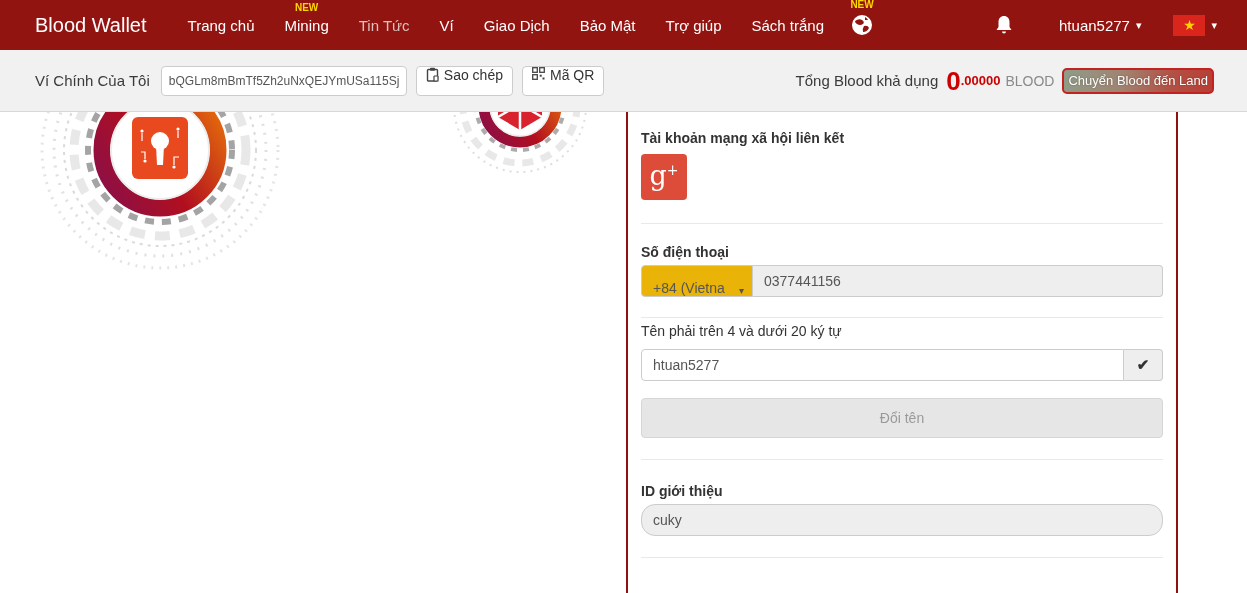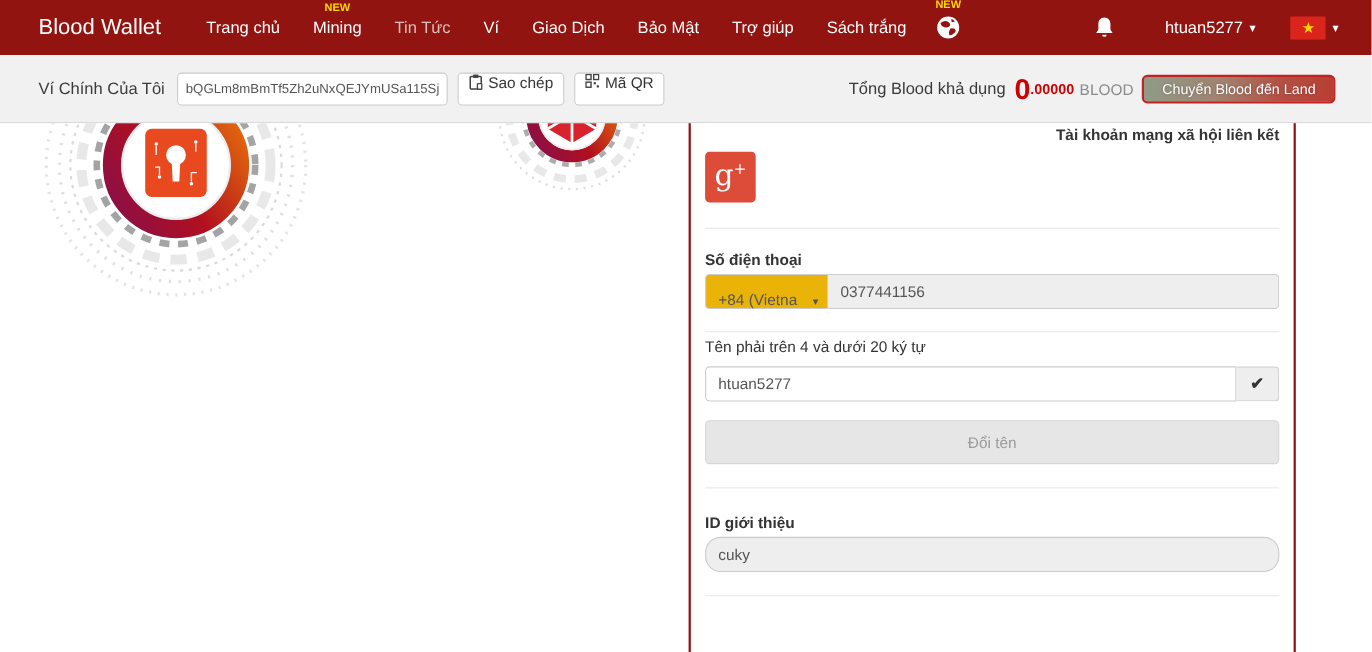--- a/index.html
+++ b/index.html
@@ -32,21 +32,21 @@
     padding:0 7px;font-size:12px;color:#555;background:#fff;box-sizing:border-box;outline:none;}
   .btn-light{height:30px;background:#fff;border:1px solid #ccc;border-radius:4px;
     font-size:14px;color:#333;display:inline-flex;align-items:flex-start;gap:5px;
     padding:0 9px;margin-left:9px;cursor:pointer;font-family:inherit;}
   .balance-group{margin-left:auto;display:flex;align-items:center;white-space:nowrap;}
   .balance-label{font-size:15px;color:#3a3a3a;}
   .balance-int{font-size:26px;font-weight:bold;color:#cc0000;margin-left:8px;line-height:1;}
   .balance-frac{font-size:13px;font-weight:bold;color:#cc0000;}
   .balance-cur{font-size:14px;color:#8a8a8a;margin:0 8px 0 5px;}
   .transfer-btn{height:26px;border:2px solid #c32222;border-radius:5px;color:#fff;
-    font-size:13px;padding:0 16px;cursor:pointer;font-family:inherit;
+    font-size:13px;padding:0 4px;cursor:pointer;font-family:inherit;
     background:linear-gradient(100deg,#8f9c88 0%,#a08370 40%,#b25245 70%,#b93d33 100%);
     text-shadow:0 0 2px rgba(0,0,0,.35);}
   
   .main{position:relative;height:481px;background:#fff;}
   .deco{position:absolute;top:0;pointer-events:none;}
   
   .panel{position:absolute;left:626px;top:0;width:552px;height:481px;background:#fff;
     border-left:2px solid #8e1111;border-right:2px solid #8e1111;
     box-sizing:border-box;padding:0 13px;overflow:hidden;}
   .section-label{font-size:14px;font-weight:bold;color:#333;}
@@ -209,21 +209,21 @@
     <circle cx="82" cy="-6" r="36" fill="none" stroke="url(#ringGrad2)" stroke-width="11"></circle>
     <circle cx="82" cy="-6" r="30" fill="#ffffff" stroke="#ececec" stroke-width="1.5"></circle>
     <g transform="translate(82,-8)">
       <polygon points="0,-26 22,-13 22,13 0,26 -22,13 -22,-13" fill="#d8232e"></polygon>
       <path d="M0,-26 L0,0 L22,13 M0,0 L-22,13 M-22,-13 L0,0 L22,-13 M0,26 L0,0" stroke="#ffffff" stroke-width="2.5" fill="none"></path>
     </g>
   </svg>
 
   <div class="panel">
 
-    <div class="section-label" style="padding-top:2px;text-align:right;">Tài khoản mạng xã hội liên kết</div>
+    <div class="section-label" style="padding-top:18px;">Tài khoản mạng xã hội liên kết</div>
 
     <div class="gplus-tile">
       <span class="gplus-g">g</span>
       <span class="gplus-plus">+</span>
     </div>
 
     <div class="divider" style="margin-top:23px;"></div>
 
     <div class="section-label" style="margin-top:20px;">Số điện thoại</div>
 

